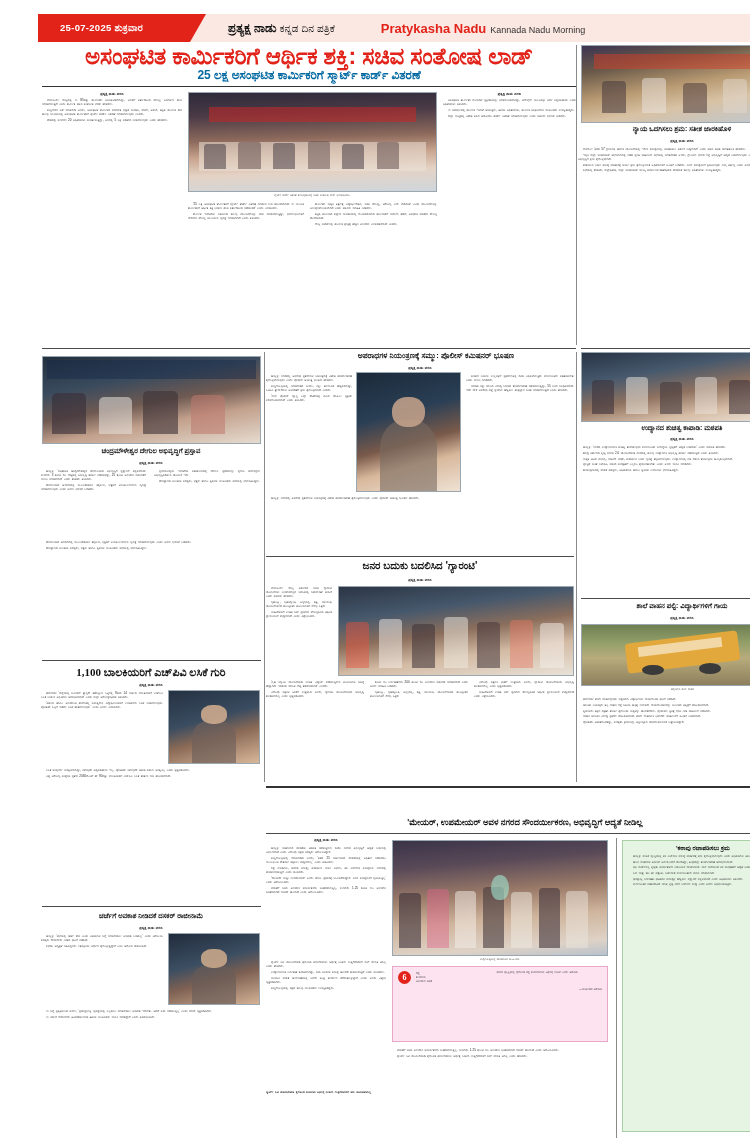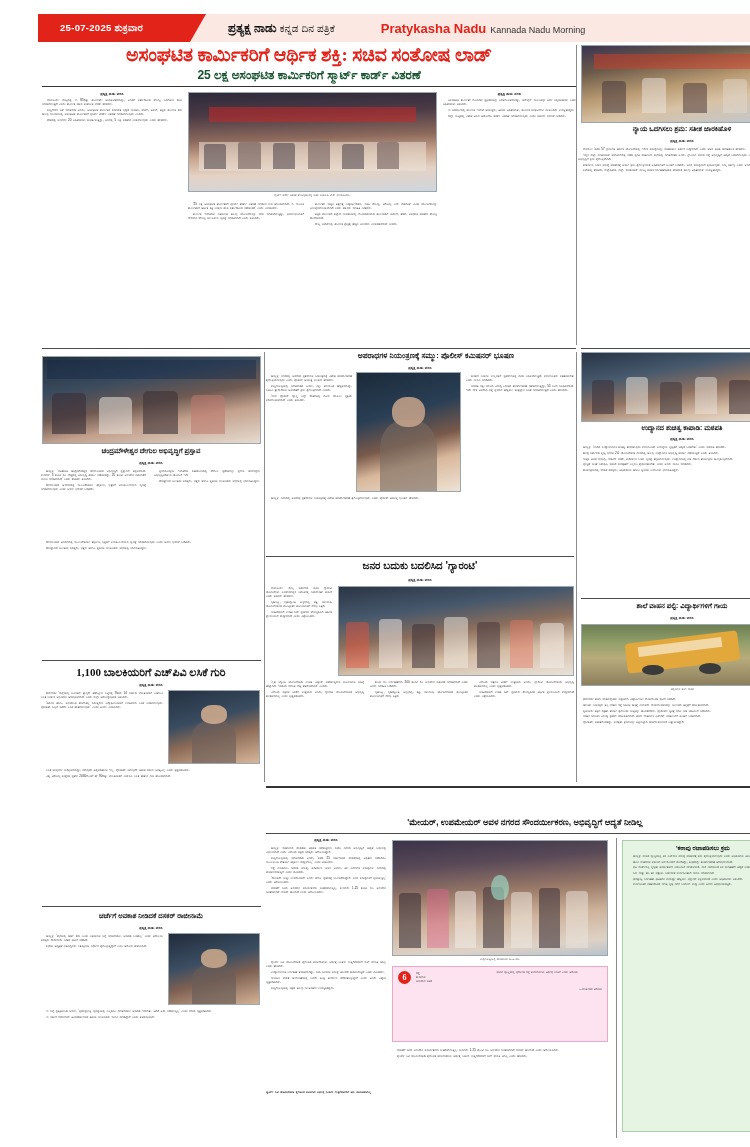--- a/index.html
+++ b/index.html
@@ -47,26 +47,26 @@
   }
   .kn p { margin-bottom:1.6px; text-indent:5px; }
   .byline {
     text-align:center; font-size:3.5px; font-weight:bold; color:#111;
     margin-bottom:2px; letter-spacing:.2px;
   }
 
   
   .lead-head {
     position:absolute; left:6px; top:45px; width:530px;
-    font-size:19px; color:#e2231a; font-weight:bold; text-align:center;
-    letter-spacing:-.2px; line-height:1;font-family:Liberation Serif, serif;
+    font-size:23px; color:#e2231a; font-weight:bold; text-align:center;
+    letter-spacing:-.2px; line-height:1;
   }
   .lead-sub {
     position:absolute; left:6px; top:69px; width:530px;
-    font-size:12px; color:#14532d; font-weight:bold; text-align:center; line-height:1;
+    font-size:12px; color:#0369a1; font-weight:bold; text-align:center; line-height:1;
   }
   .lead-rule { position:absolute; left:4px; top:86px; width:534px; border-top:1.4px solid #333; }
 
   .lead-cols { position:absolute; left:4px; top:92px; width:534px; height:252px; }
   .lead-c1 { position:absolute; left:0; top:0; width:140px; }
   .lead-c2 { position:absolute; left:146px; top:0; width:116px; }
   .lead-c3 { position:absolute; left:268px; top:0; width:127px; }
   .lead-c4 { position:absolute; left:401px; top:0; width:133px; }
 
   .photo {

